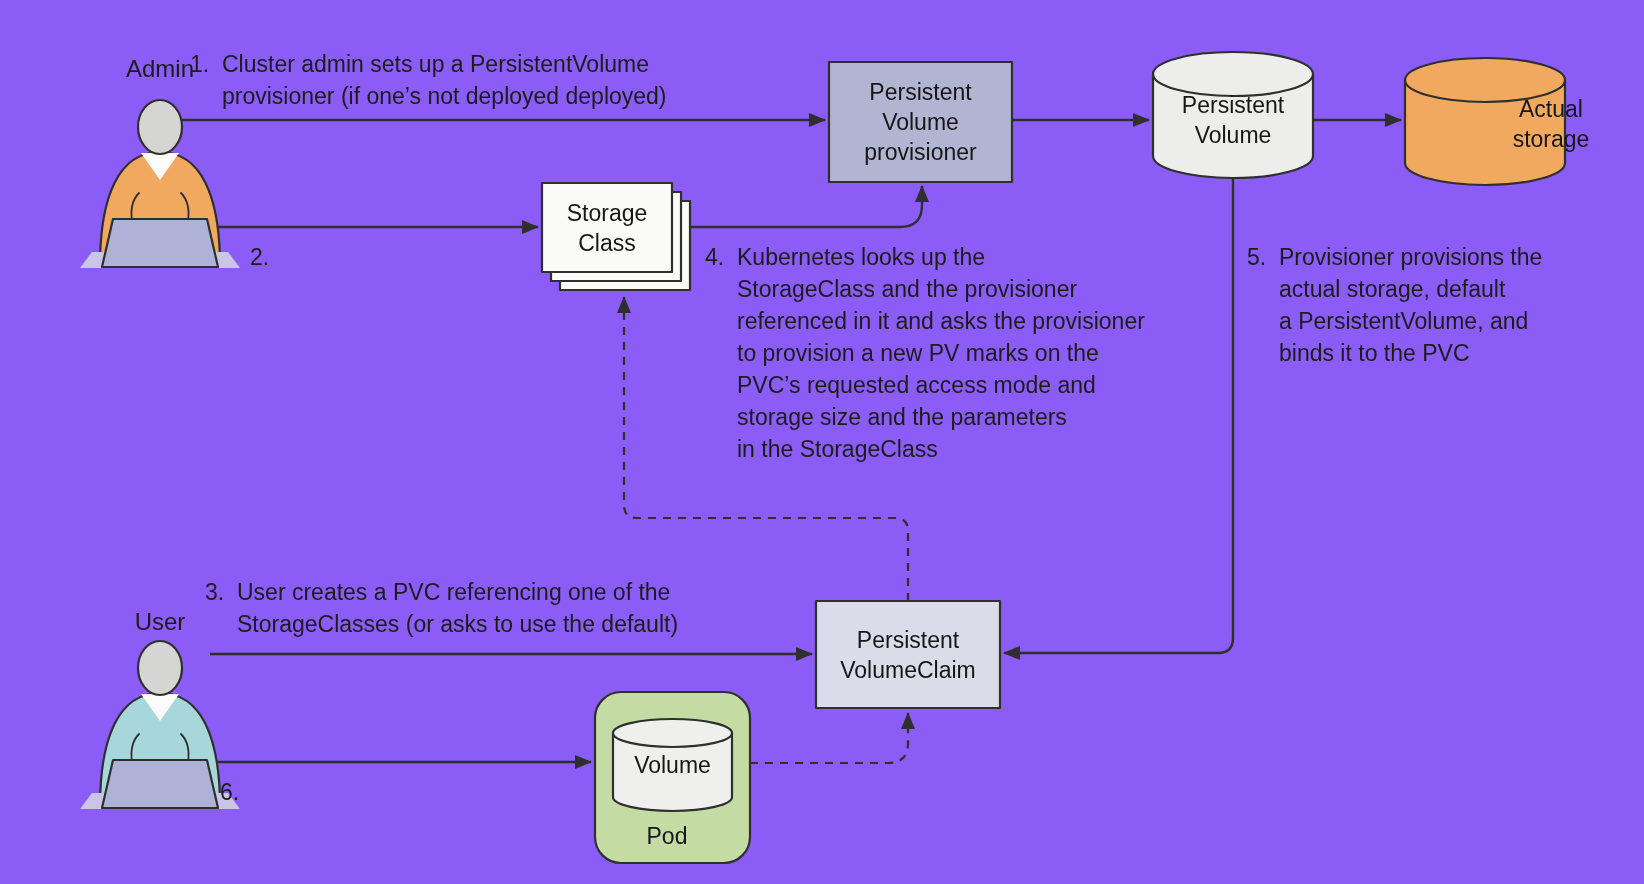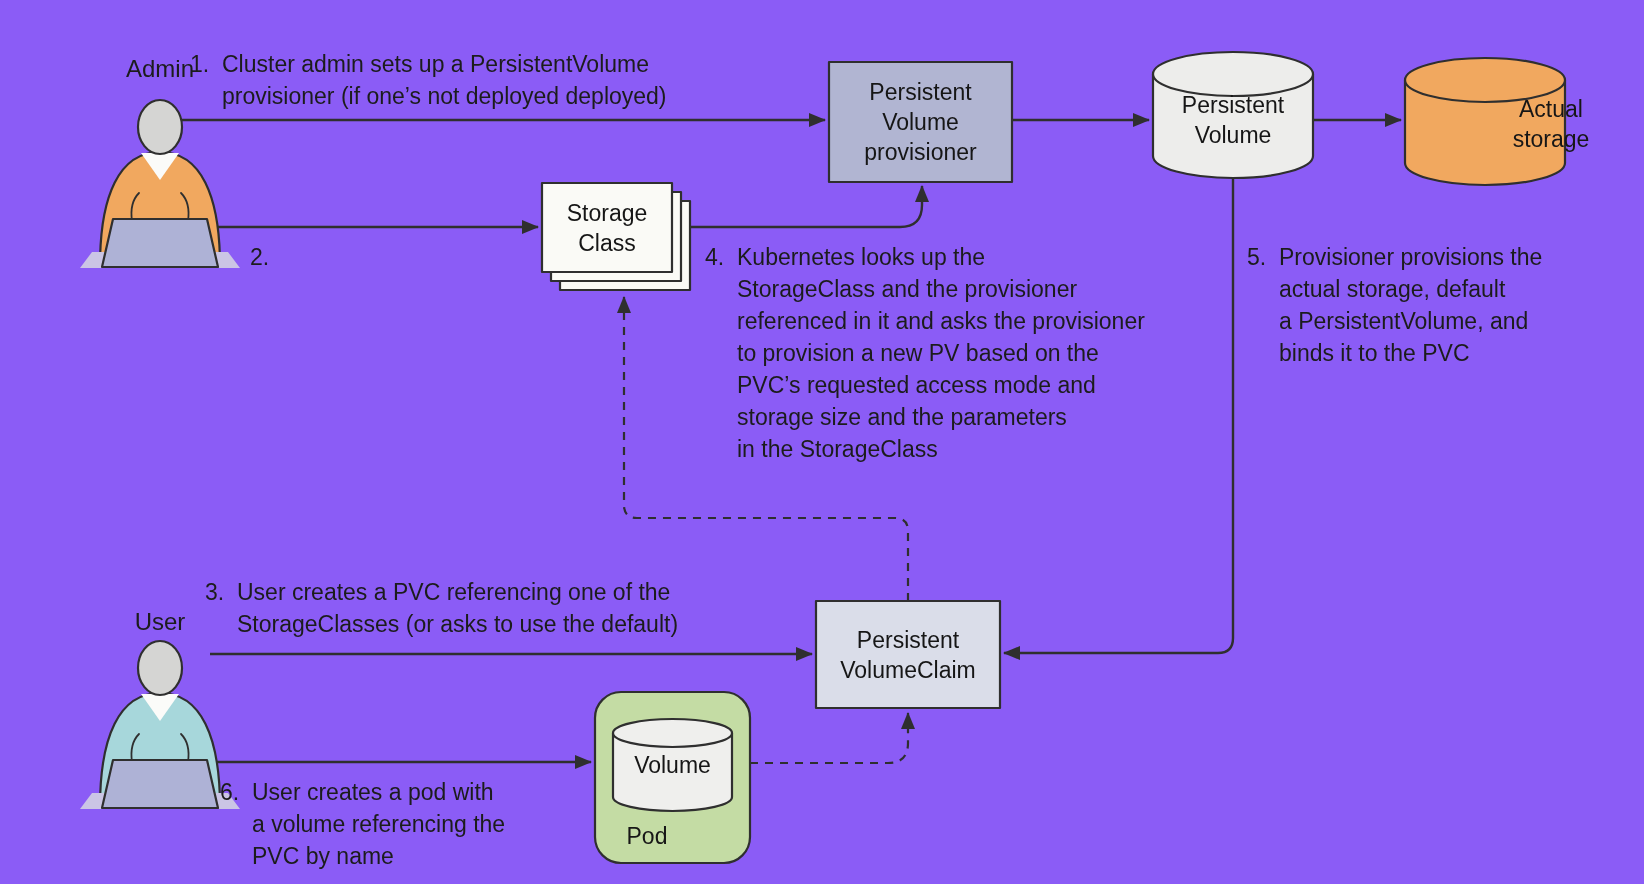--- a/index.html
+++ b/index.html
@@ -113,21 +113,21 @@
 provisioner</div>
   <div class="nlabel" style="left:1153px;top:68px;width:160px;height:104px;">Persistent
 Volume</div>
   <div class="nlabel" style="left:1483px;top:72px;width:136px;height:104px;">Actual
 storage</div>
   <div class="nlabel" style="left:542px;top:183px;width:130px;height:89px;">Storage
 Class</div>
   <div class="nlabel" style="left:816px;top:601px;width:184px;height:107px;">Persistent
 VolumeClaim</div>
   <div class="nlabel" style="left:613px;top:745px;width:119px;height:40px;">Volume</div>
-  <div class="nlabel" style="left:567px;top:818px;width:160px;height:36px;">Pod</div>
+  <div class="nlabel" style="left:587px;top:818px;width:160px;height:36px;">Pod</div>
 
   <div class="step" style="left:190px;top:48px;">
     <span class="num">1.</span>
     <div class="lines">Cluster admin sets up a PersistentVolume
 provisioner (if one’s not deployed deployed)</div>
   </div>
 
   <div class="step" style="left:250px;top:241px;">
     <span class="num">2.</span>
   </div>
@@ -136,34 +136,31 @@
     <span class="num">3.</span>
     <div class="lines">User creates a PVC referencing one of the
 StorageClasses (or asks to use the default)</div>
   </div>
 
   <div class="step" style="left:705px;top:241px;">
     <span class="num">4.</span>
     <div class="lines">Kubernetes looks up the
 StorageClass and the provisioner
 referenced in it and asks the provisioner
-to provision a new PV based on the
+to provision a new PV marks on the
 PVC’s requested access mode and
 storage size and the parameters
 in the StorageClass</div>
   </div>
 
   <div class="step" style="left:1247px;top:241px;">
     <span class="num">5.</span>
     <div class="lines">Provisioner provisions the
 actual storage, default
 a PersistentVolume, and
 binds it to the PVC</div>
   </div>
 
   <div class="step" style="left:220px;top:776px;">
     <span class="num">6.</span>
-    <div class="lines">User creates a pod with
-a volume referencing the
-PVC by name</div>
   </div>
 
 </div>
 
 </body></html>

